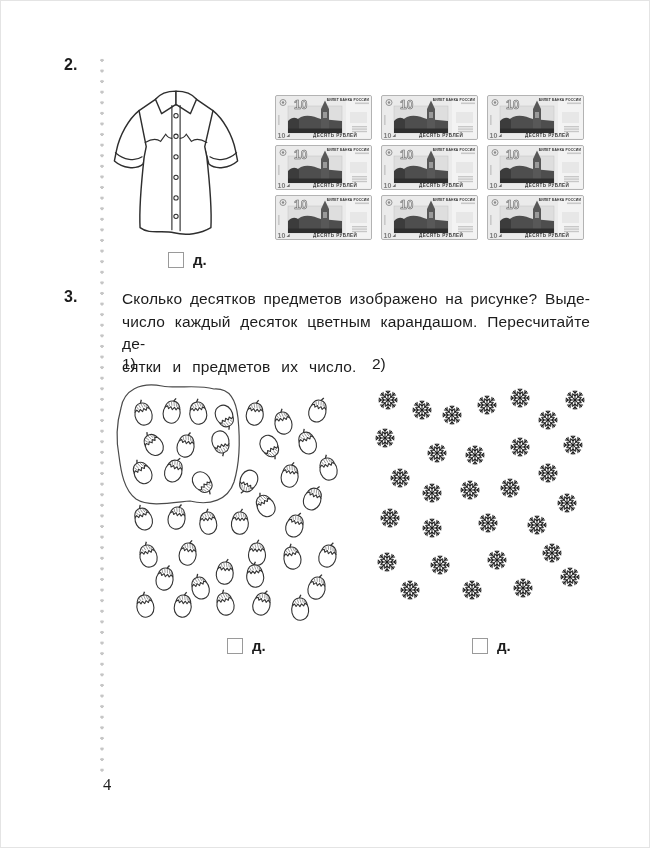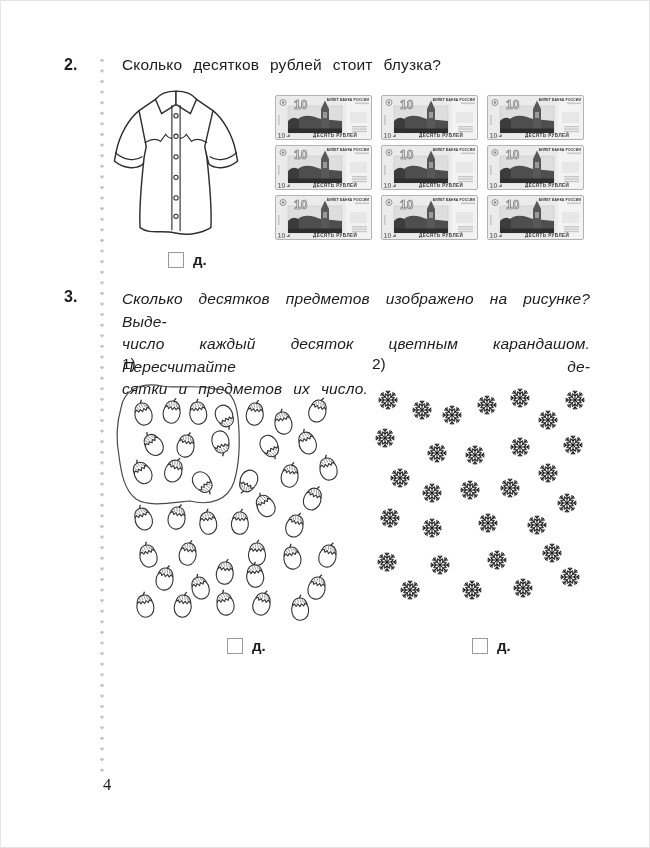--- a/index.html
+++ b/index.html
@@ -29,21 +29,20 @@
   .nut-line{stroke:#333;fill:#fff;}
 </style>
 </head>
 <body>
 
 <div class="page">
 
   <div class="abs dotted-rule" style="left:100px;top:58px;"></div>
 
   <div class="abs task-number" style="left:64px;top:56px;">2.</div>
-  <div class="abs task-text" style="left:122px;top:56px;">Сколько десятков рублей стоит блузка?</div>
 
   <svg class="abs" style="left:108px;top:87px;" width="136" height="154" viewBox="0 0 132 150">
     <g fill="#fff" stroke="#2e2e2e" stroke-width="1.4" stroke-linejoin="round" stroke-linecap="round">
 
       <path d="M30 23 C20 31 11 47 8 62 L6 72 C14 79 27 81 34 75 L38 60"></path>
       <path d="M102 23 C112 31 121 47 124 62 L126 72 C118 79 105 81 98 75 L94 60"></path>
 
       <path d="M30 23 L37 58 L35 68 C32 95 30 118 31 137 C40 144 52 139 64 142 C76 145 90 143 100 137 C101 118 99 95 96 68 L94 58 L102 23 L86 12 C80 19 52 19 46 12 Z"></path>
 
       <path d="M46 12 C50 7 57 4 66 4 L66 17 L52 26 Z"></path>
@@ -117,21 +116,21 @@
         <use href="#banknote-proto" transform="translate(212,100)"></use>
       </g>
   </svg>
 
   <div class="abs answer-row" style="left:168px;top:251px;">
     <div class="answer-box"></div>
     <div class="answer-unit">д.</div>
   </div>
 
   <div class="abs task-number" style="left:64px;top:288px;">3.</div>
-  <div class="abs task3-lines" style="left:122px;top:288px;font-style:italic;">
+  <div class="abs task3-lines" style="left:122px;top:288px;">
     <div class="just">Сколько десятков предметов изображено на рисунке? Выде-</div>
     <div class="just">число каждый десяток цветным карандашом. Пересчитайте де-</div>
     <div class="last">сятки и предметов их число.</div>
   </div>
 
   <div class="abs part-label" style="left:122px;top:355px;">1)</div>
   <div class="abs part-label" style="left:372px;top:355px;">2)</div>
 
   <svg class="abs" style="left:105px;top:378px;" width="250" height="244" viewBox="105 378 250 244">
     <defs>

